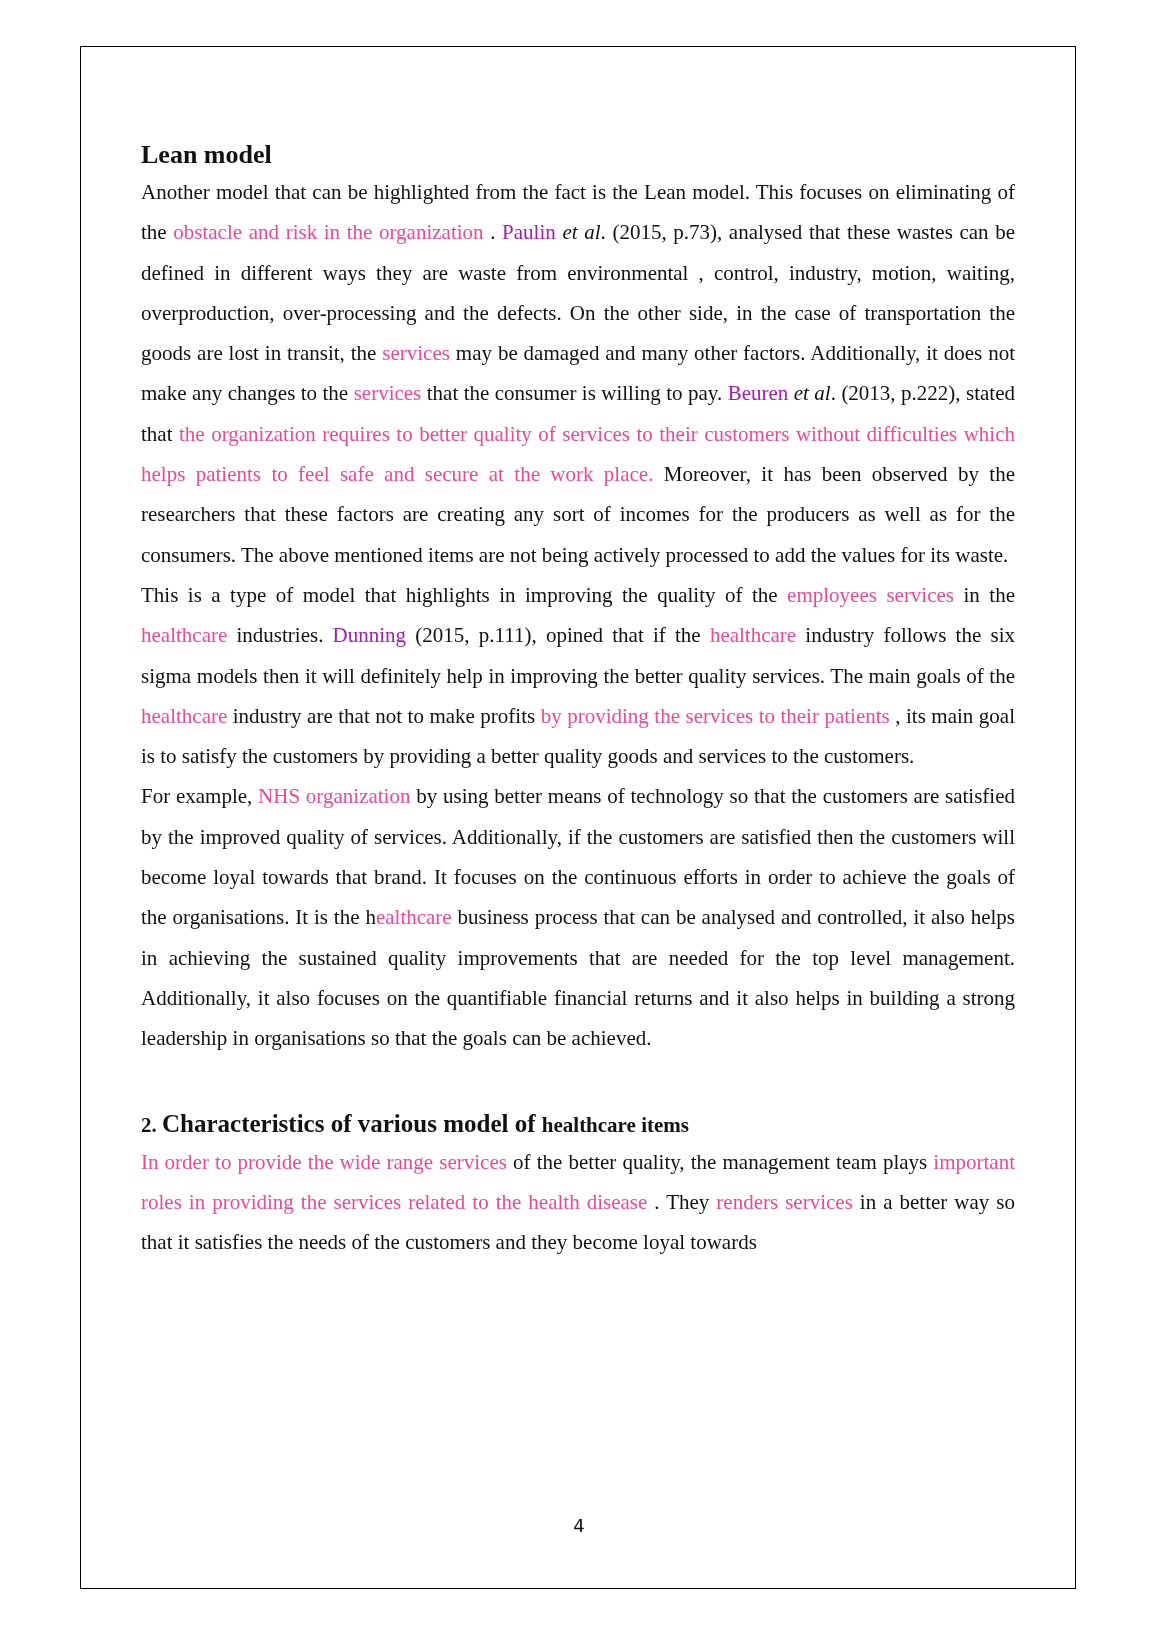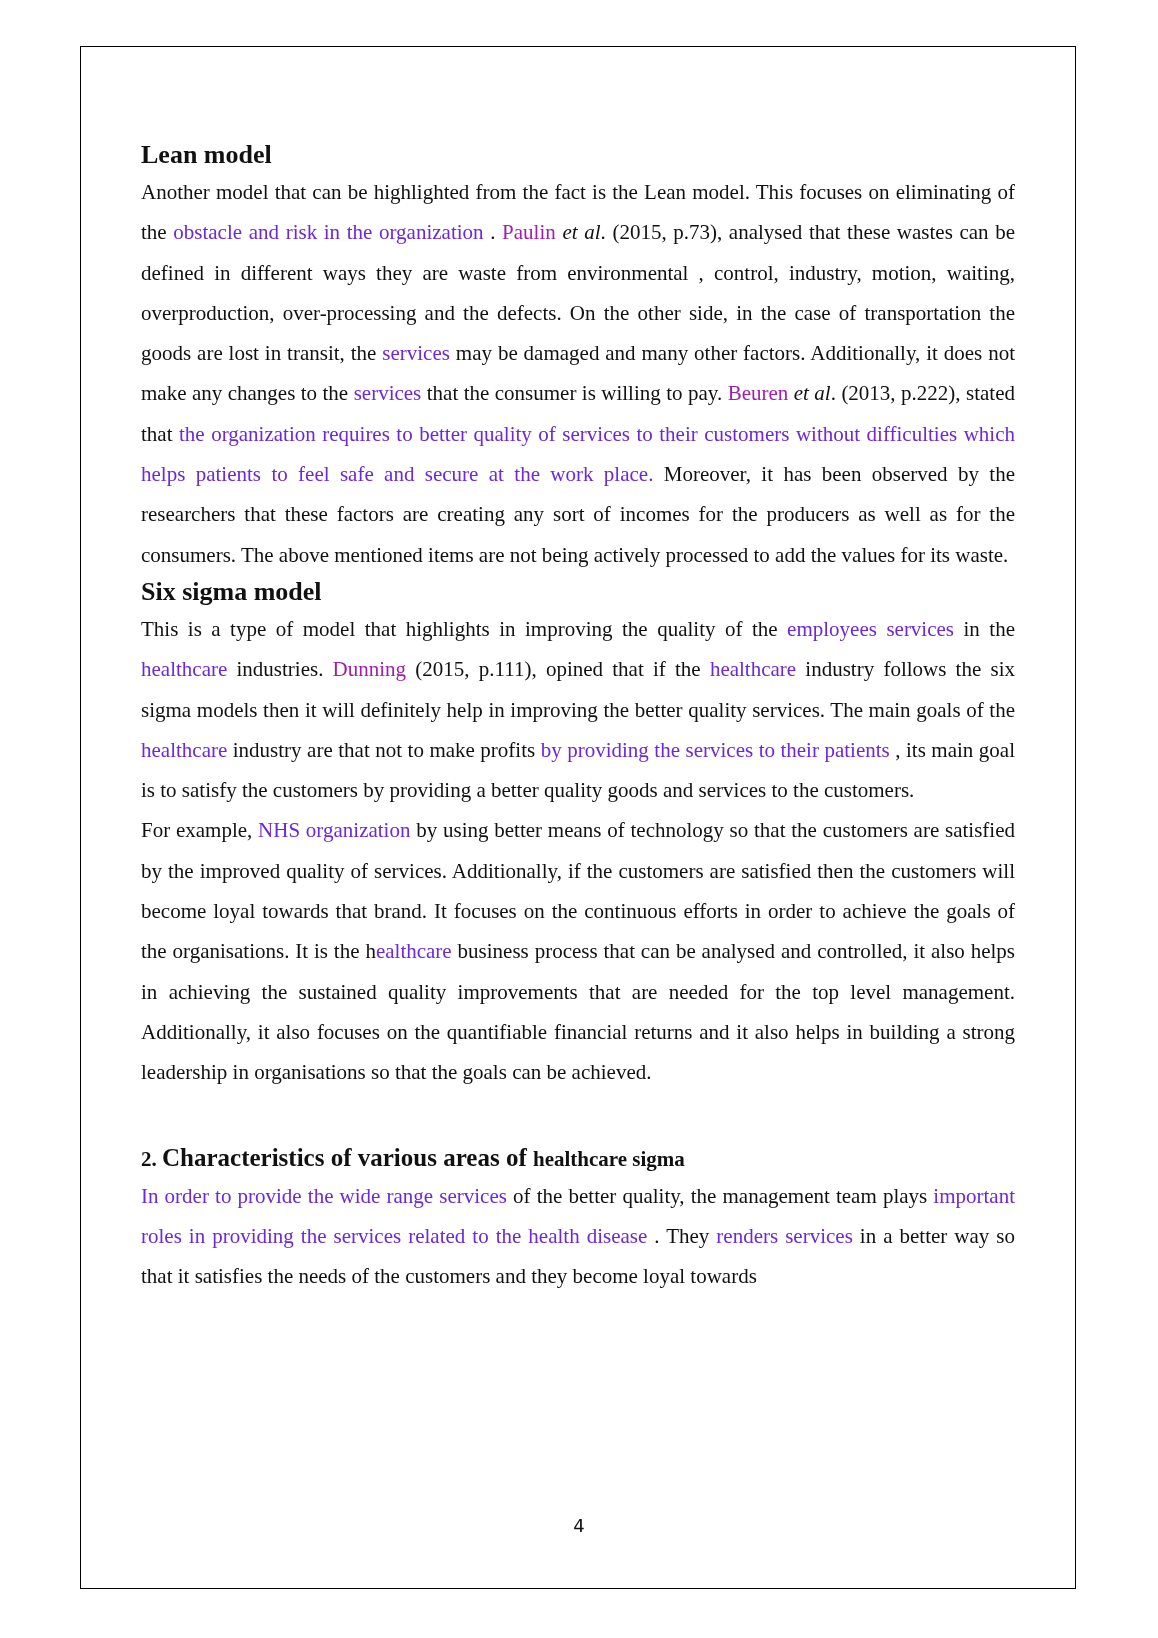--- a/index.html
+++ b/index.html
@@ -7,43 +7,42 @@
   .page-border {
     position:absolute; left:80px; top:46px; width:996px; height:1543px;
     border:1.5px solid #000; box-sizing:border-box;
   }
   .content {
     position:absolute; left:141px; top:138px; width:874px;
     font-family:"Liberation Serif", serif; font-size:21px; color:#111;
   }
   .heading { font-weight:bold; font-size:26px; line-height:34px; margin:0; }
   p.body { margin:0; line-height:40.3px; text-align:justify; text-align-last:left; }
-  .link { color:#6d28d9; }
+  .link { color:#ec4899; }
   .cite { color:#a21caf; }
   .section-title { font-weight:bold; margin:0; line-height:34px; margin-top:46px; }
   .section-title .big { font-size:25px; }
   .section-title .num { font-size:21px; }
   .section-title .small { font-size:21px; }
   .page-number {
     position:absolute; top:1515px; left:0; width:1158px; text-align:center;
     font-family:"DejaVu Sans", sans-serif; font-size:18px; color:#111;
   }
 </style>
 </head>
 <body>
 
 <div class="page-border"></div>
 
 <div class="content">
 
   <h3 class="heading">Lean model</h3>
   <p class="body"><span>Another model that can be highlighted from the fact is the Lean model. This focuses on eliminating of the </span><span class="link">obstacle and risk in the organization</span><span> . </span><span class="cite">Paulin </span><i>et al</i><span>. (2015, p.73), analysed that these wastes can be defined in different ways they are waste from environmental , control, industry, motion, waiting, overproduction, over-processing and the defects. On the other side, in the case of transportation the goods are lost in transit, the </span><span class="link">services</span><span> may be damaged and many other factors. Additionally, it does not make any changes to the </span><span class="link">services</span><span> that the consumer is willing to pay. </span><span class="cite">Beuren </span><i>et al</i><span>. (2013, p.222), stated that </span><span class="link">the organization requires to better quality of services to their customers without difficulties which helps patients to feel safe and secure at the work place.</span><span> Moreover, it has been observed by the researchers that these factors are creating any sort of incomes for the producers as well as for the consumers. The above mentioned items are not being actively processed to add the values for its waste.</span></p>
 
-  <h3 class="heading">Six sigma model</h3>
   <p class="body"><span>This is a type of model that highlights in improving the quality of the </span><span class="link">employees services</span><span> in the </span><span class="link">healthcare</span><span> industries. </span><span class="cite">Dunning</span><span> (2015, p.111), opined that if the </span><span class="link">healthcare</span><span> industry follows the six sigma models then it will definitely help in improving the better quality services. The main goals of the </span><span class="link">healthcare</span><span> industry are that not to make profits </span><span class="link">by providing the services to their patients</span><span> , its main goal is to satisfy the customers by providing a better quality goods and services to the customers.</span></p>
 
   <p class="body"><span>For example, </span><span class="link">NHS organization</span><span> by using better means of technology so that the customers are satisfied by the improved quality of services. Additionally, if the customers are satisfied then the customers will become loyal towards that brand. It focuses on the continuous efforts in order to achieve the goals of the organisations. It is the h</span><span class="link">ealthcare</span><span> business process that can be analysed and controlled, it also helps in achieving the sustained quality improvements that are needed for the top level management. Additionally, it also focuses on the quantifiable financial returns and it also helps in building a strong leadership in organisations so that the goals can be achieved.</span></p>
 
-  <h2 class="section-title"><span class="num">2. </span><span class="big">Characteristics of various areas of </span><span class="small">healthcare sigma</span></h2>
+  <h2 class="section-title"><span class="num">2. </span><span class="big">Characteristics of various model of </span><span class="small">healthcare items</span></h2>
   <p class="body"><span class="link">In order to provide the wide range services</span><span> of the better quality, the management team plays </span><span class="link">important roles in providing the services related to the health disease</span><span> . They </span><span class="link">renders services</span><span> in a better way so that it satisfies the needs of the customers and they become loyal towards</span></p>
 </div>
 
 <div class="page-number">4</div>
 
 </body></html>

